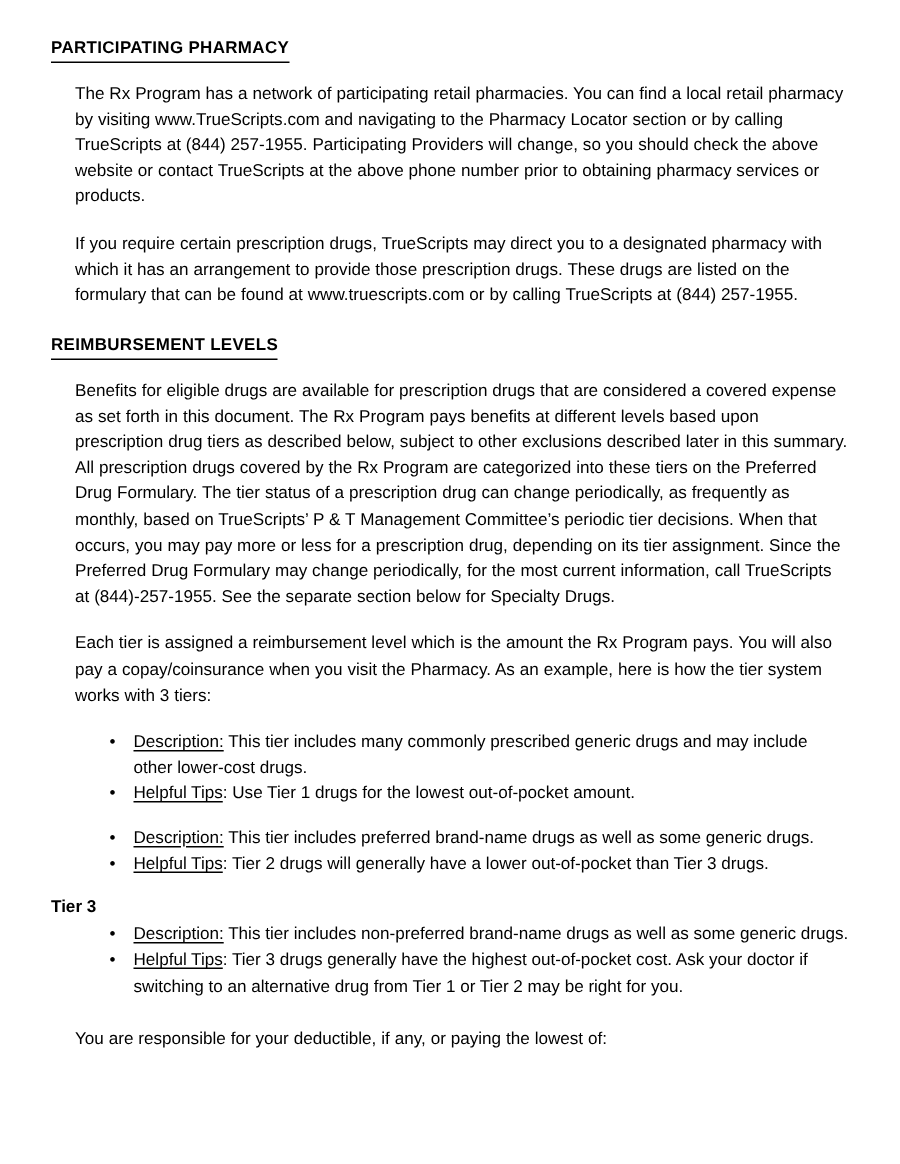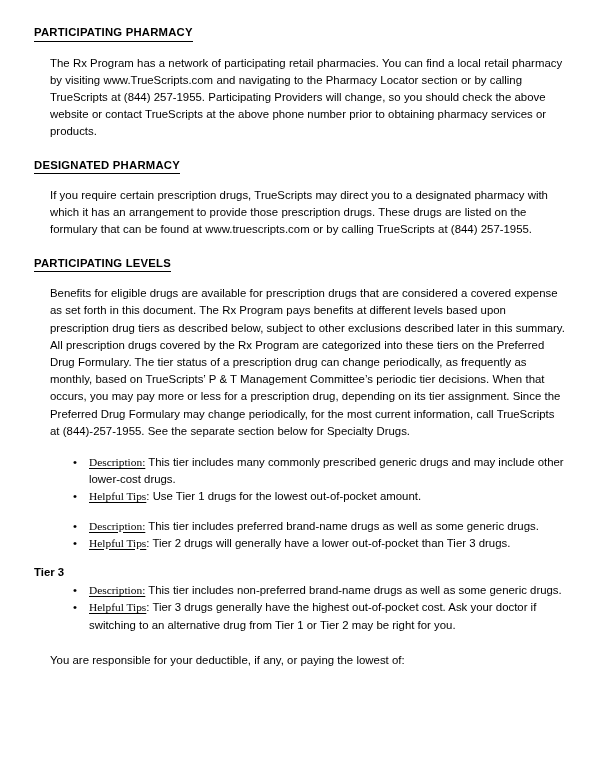--- a/index.html
+++ b/index.html
@@ -81,21 +81,20 @@
   ul.tier-list li .bullet {
     position: absolute;
     left: 39px;
     top: 0;
     font-size: 11.4px;
     line-height: 17.2px;
   }
   .u {
     text-decoration: underline;
     text-underline-offset: 1.5px;
-    font-family: Liberation Serif, serif;
   }
   .footer {
     position: absolute;
     left: 40px;
     top: 696px;
     width: 526px;
     display: flex;
     justify-content: space-between;
     align-items: baseline;
     font-size: 8.1px;
@@ -110,29 +109,27 @@
 
 <div class="page">
 
   <div class="content">
 
     <div class="heading-wrap tight-top">
       <h2 class="section-heading">PARTICIPATING PHARMACY</h2>
     </div>
     <p class="body-text">The Rx Program has a network of participating retail pharmacies. You can find a local retail pharmacy by visiting www.TrueScripts.com and navigating to the Pharmacy Locator section or by calling TrueScripts at (844) 257-1955. Participating Providers will change, so you should check the above website or contact TrueScripts at the above phone number prior to obtaining pharmacy services or products.</p>
 
-    <div class="heading-wrap">
-      <h2 class="section-heading">DESIGNATED PHARMACY</h2>
-    </div>
     <p class="body-text">If you require certain prescription drugs, TrueScripts may direct you to a designated pharmacy with which it has an arrangement to provide those prescription drugs. These drugs are listed on the formulary that can be found at www.truescripts.com or by calling TrueScripts at (844) 257-1955.</p>
 
     <div class="heading-wrap">
-      <h2 class="section-heading">PARTICIPATING LEVELS</h2>
+      <h2 class="section-heading">REIMBURSEMENT LEVELS</h2>
     </div>
     <p class="body-text">Benefits for eligible drugs are available for prescription drugs that are considered a covered expense as set forth in this document. The Rx Program pays benefits at different levels based upon prescription drug tiers as described below, subject to other exclusions described later in this summary. All prescription drugs covered by the Rx Program are categorized into these tiers on the Preferred Drug Formulary. The tier status of a prescription drug can change periodically, as frequently as monthly, based on TrueScripts’ P &amp; T Management Committee’s periodic tier decisions. When that occurs, you may pay more or less for a prescription drug, depending on its tier assignment. Since the Preferred Drug Formulary may change periodically, for the most current information, call TrueScripts at (844)-257-1955. See the separate section below for Specialty Drugs.</p>
+    <p class="body-text">Each tier is assigned a reimbursement level which is the amount the Rx Program pays. You will also pay a copay/coinsurance when you visit the Pharmacy. As an example, here is how the tier system works with 3 tiers:</p>
 
     <ul class="tier-list">
       <li>
         <span class="bullet">•</span><span class="u">Description:</span><span> This tier includes many commonly prescribed generic drugs and may include other lower-cost drugs.</span>
       </li>
       <li>
         <span class="bullet">•</span><span class="u">Helpful Tips</span><span>: Use Tier 1 drugs for the lowest out-of-pocket amount.</span>
       </li>
     </ul>
 

